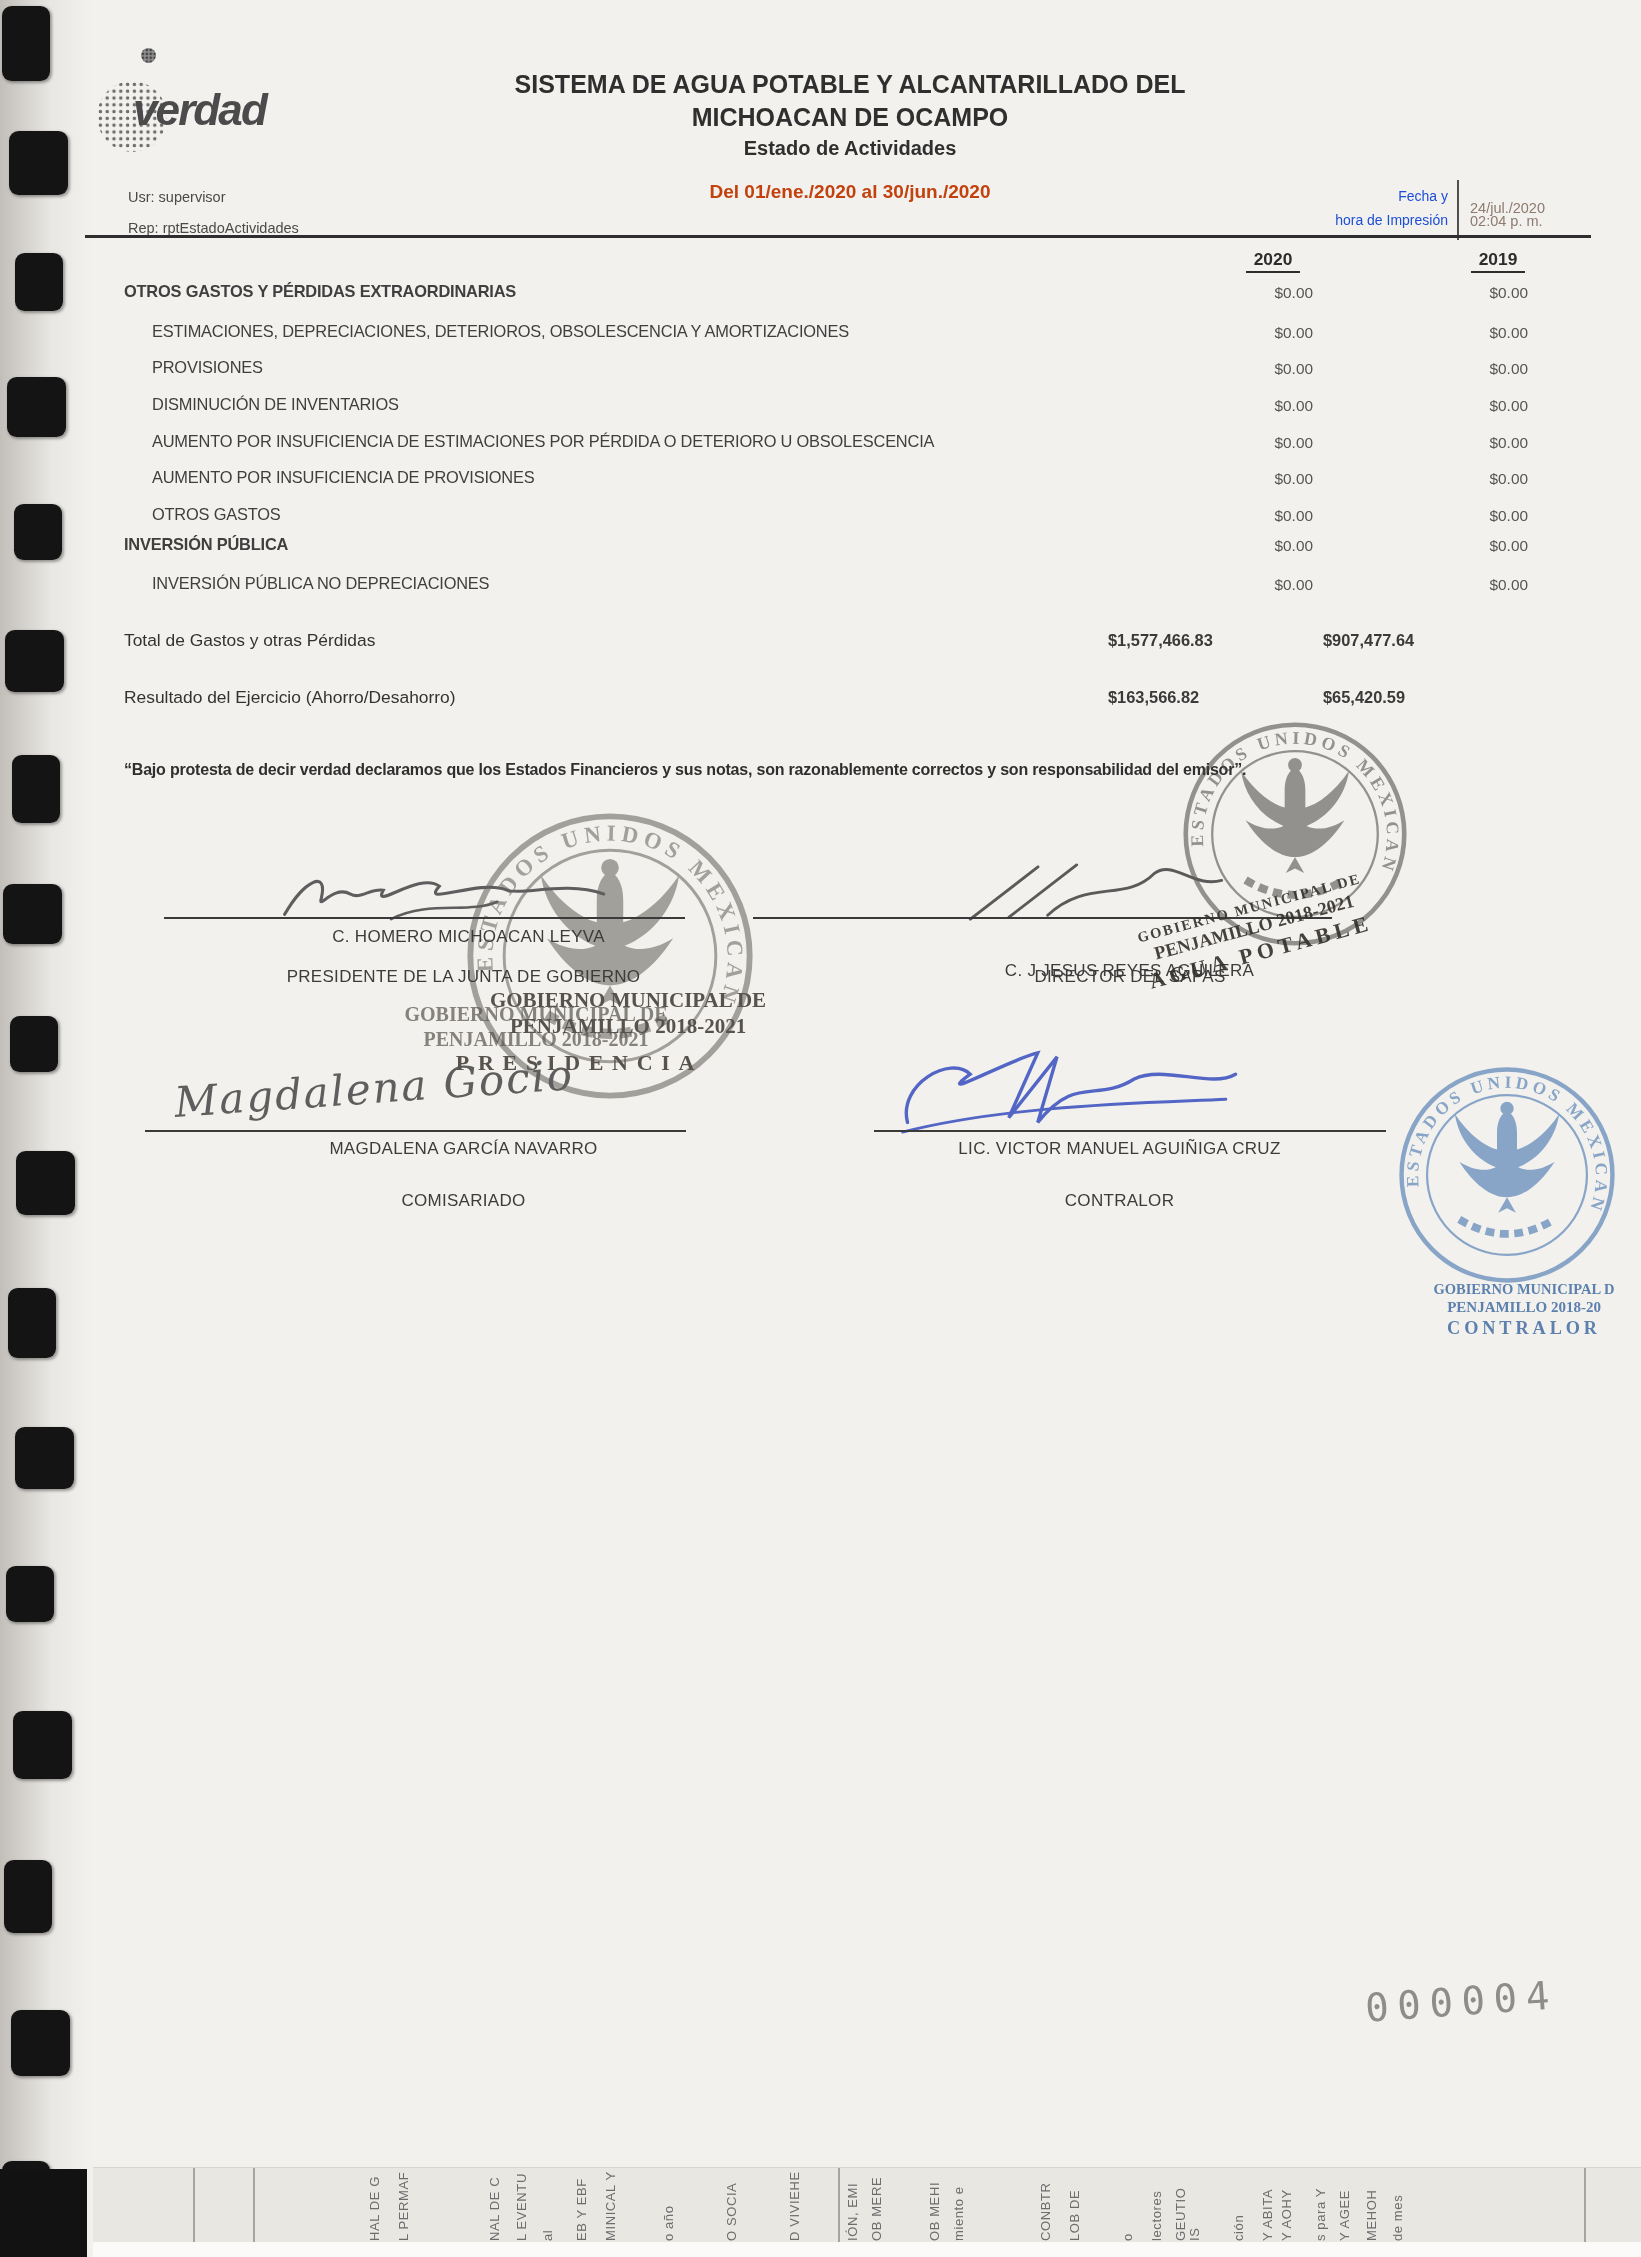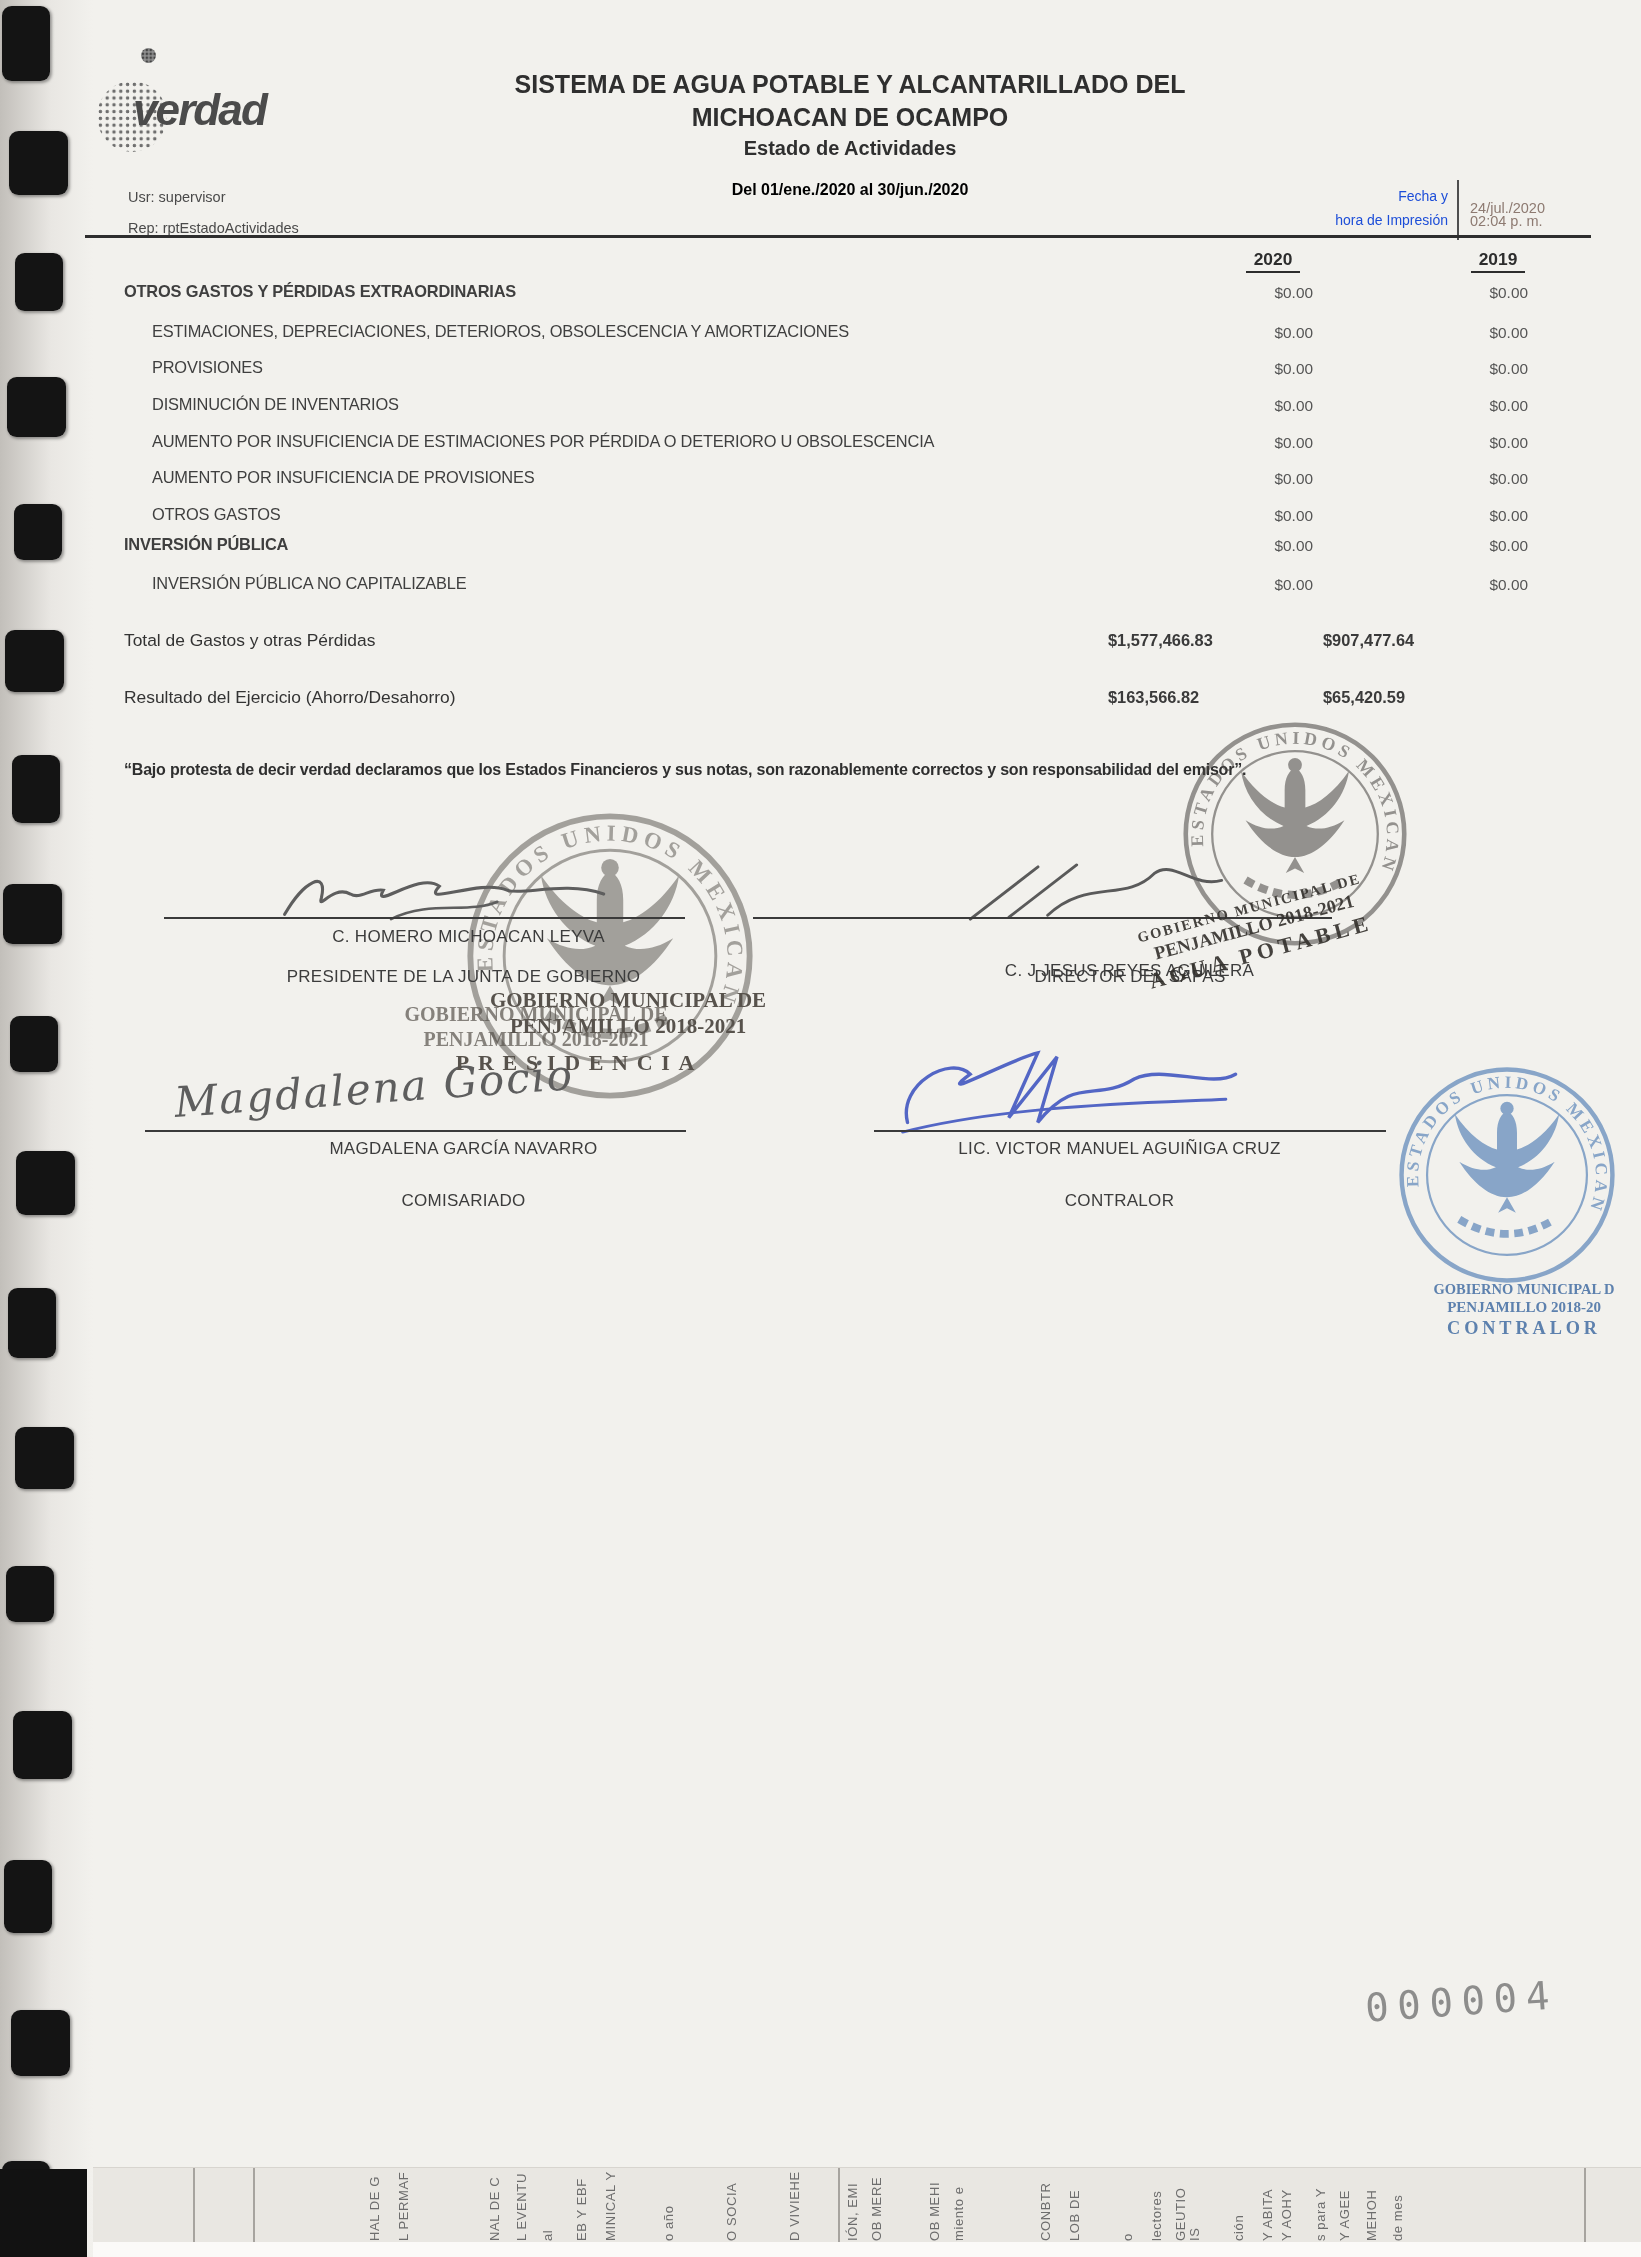--- a/index.html
+++ b/index.html
@@ -20,21 +20,21 @@
       background-image:radial-gradient(rgba(80,80,80,.95) 1.4px, rgba(255,255,255,0) 2.1px);
       background-size:6.8px 6.8px;opacity:.85;}
   .tittle{left:141px;top:48px;width:15.4px;height:15.4px;border-radius:50%;background:#8f8f8f;
       background-image:radial-gradient(rgba(60,60,60,.9) 1px, rgba(255,255,255,0) 1.7px);background-size:3.9px 3.9px;}
   .ltext{left:133px;top:85px;font-size:44px;font-style:italic;font-weight:900;color:#4b4b4b;letter-spacing:-1.9px;}
 
   
   .org1{left:290px;top:70px;width:1120px;font-size:25px;color:#2f2f2f;}
   .org2{left:290px;top:103px;width:1120px;font-size:25px;color:#2f2f2f;}
   .rpt-title{left:290px;top:137px;width:1120px;font-size:20px;color:#2f2f2f;}
-  .period{left:290px;top:181px;width:1120px;font-size:16px;color:#000000;}
+  .period{left:290px;top:181px;width:1120px;font-size:19px;color:#c2410c;}
   .meta{font-size:14.5px;color:#4a4a4a;}
   .print-label{left:1231px;width:217px;font-size:14px;color:#1d4ed8;}
   .print-val{left:1470px;width:154px;font-size:14.5px;color:#8d7a71;}
   .vdiv{left:1457px;top:180px;width:1.9px;height:60px;background:#4f4f4f;}
   .hrule{left:85px;top:235px;width:1506px;height:2.9px;background:#2e2e2e;}
 
   
   .colhead{top:249px;width:54px;font-size:17.4px;font-weight:bold;color:#2d2d2d;text-align:center;
       border-bottom:2.9px solid #2d2d2d;padding-bottom:1px;}
   .row-label{font-size:16.4px;color:#3f3f3f;letter-spacing:-0.2px;white-space:nowrap;}
@@ -153,21 +153,21 @@
     <span class="row-label abs" style="left:152px;">OTROS GASTOS</span>
     <span class="val abs" style="left:1108px;top:1.9px;">$0.00</span>
     <span class="val abs" style="left:1323px;top:1.9px;">$0.00</span>
   </div>
   <div class="abs" style="top:535px;left:0;width:1641px;">
     <span class="row-label b abs" style="left:124px;">INVERSIÓN PÚBLICA</span>
     <span class="val abs" style="left:1108px;top:1.9px;">$0.00</span>
     <span class="val abs" style="left:1323px;top:1.9px;">$0.00</span>
   </div>
   <div class="abs" style="top:574px;left:0;width:1641px;">
-    <span class="row-label abs" style="left:152px;">INVERSIÓN PÚBLICA NO CAPITALIZABLE</span>
+    <span class="row-label abs" style="left:152px;">INVERSIÓN PÚBLICA NO DEPRECIACIONES</span>
     <span class="val abs" style="left:1108px;top:1.9px;">$0.00</span>
     <span class="val abs" style="left:1323px;top:1.9px;">$0.00</span>
   </div>
 
   <div class="abs" style="top:630px;left:0;width:1641px;">
     <span class="tot-label abs" style="left:124px;">Total de Gastos y otras Pérdidas</span>
     <span class="tot-val abs" style="left:1108px;top:1px;">$1,577,466.83</span>
     <span class="tot-val abs" style="left:1323px;top:1px;">$907,477.64</span>
   </div>
   <div class="abs" style="top:687px;left:0;width:1641px;">

